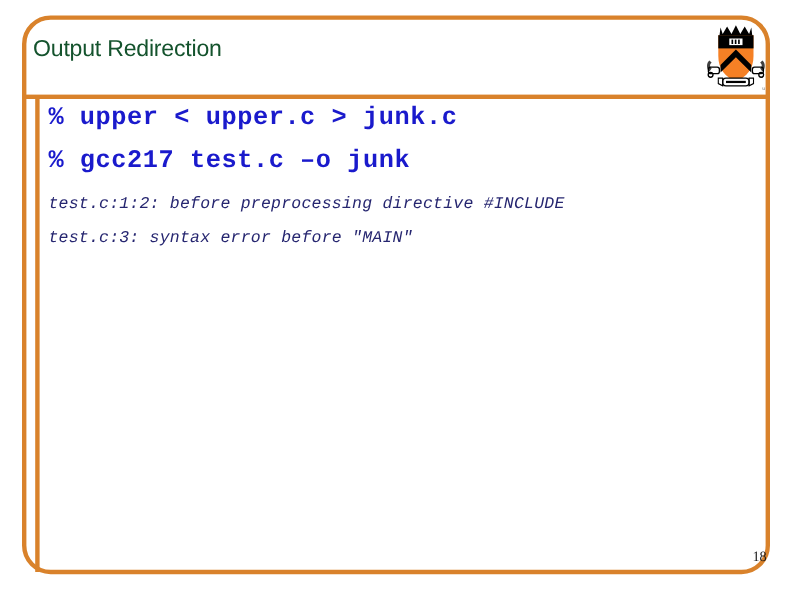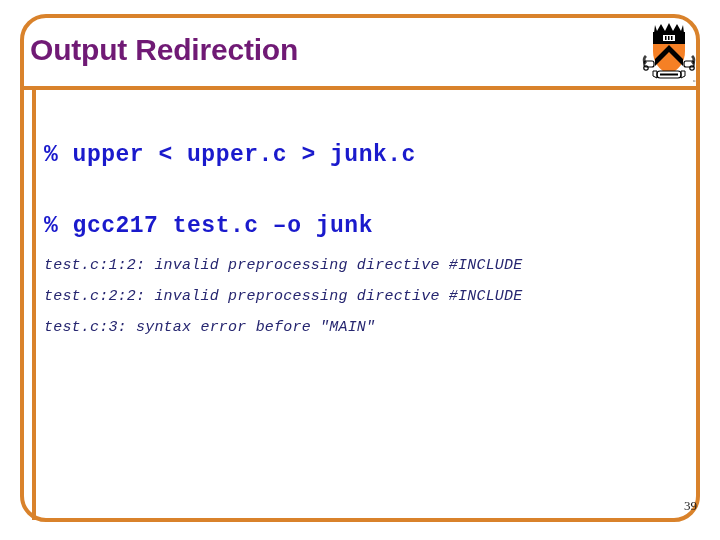--- a/index.html
+++ b/index.html
@@ -43,23 +43,23 @@
     width: 4px;
     height: 432px;
     background: #D9822B;
   }
 
   
   .title {
     position: absolute;
     left: 30px;
     top: 33px;
-    font-size: 30px;
-    font-weight: bold;
-    color: #701a75;
+    font-size: 21px;
+    font-weight: normal;
+    color: #14532d;
     letter-spacing: -0.2px;
     white-space: nowrap;
   }
 
   
   .logo {
     position: absolute;
     left: 641px;
     top: 21px;
     width: 56px;
@@ -77,21 +77,20 @@
     white-space: pre;
     line-height: 1;
   }
   .line.cmd {
     font-family: "Liberation Mono", "DejaVu Sans Mono", monospace;
     font-weight: bold;
     font-size: 23px;
     color: #1A1ACC;
     margin-bottom: 15px;
     letter-spacing: 0.5px;
-    margin-top: 48px;
   }
   .line.cmd:first-child {
     margin-bottom: 16px;
   }
   .line.err {
     font-family: "Liberation Mono", "DejaVu Sans Mono", monospace;
     font-style: italic;
     font-size: 15px;
     color: #262670;
     margin-top: 16px;
@@ -151,20 +150,19 @@
       <rect x="19" y="52.5" width="18" height="2" fill="#000000"></rect>
       <path d="M12 50 L16 50 L16 57 L12 55 Z" fill="none" stroke="#000000" stroke-width="1"></path>
       <path d="M44 50 L40 50 L40 57 L44 55 Z" fill="none" stroke="#000000" stroke-width="1"></path>
       <text x="52" y="61" font-family="Liberation Serif, serif" font-size="5" fill="#666666">u</text>
     </svg>
   </div>
 
   <div class="content">
     <div class="line cmd">% upper &lt; upper.c &gt; junk.c</div>
     <div class="line cmd">% gcc217 test.c –o junk</div>
-    <div class="line err first">test.c:1:2: invalid preprocessing directive #INCLUDE</div>
-    <div class="line err">test.c:2:2: invalid preprocessing directive #INCLUDE</div>
+    <div class="line err first">test.c:1:2: before preprocessing directive #INCLUDE</div>
     <div class="line err">test.c:3: syntax error before "MAIN"</div>
   </div>
 
-  <div class="page-number">39</div>
+  <div class="page-number">18</div>
 
 </div>
 
 </body></html>

